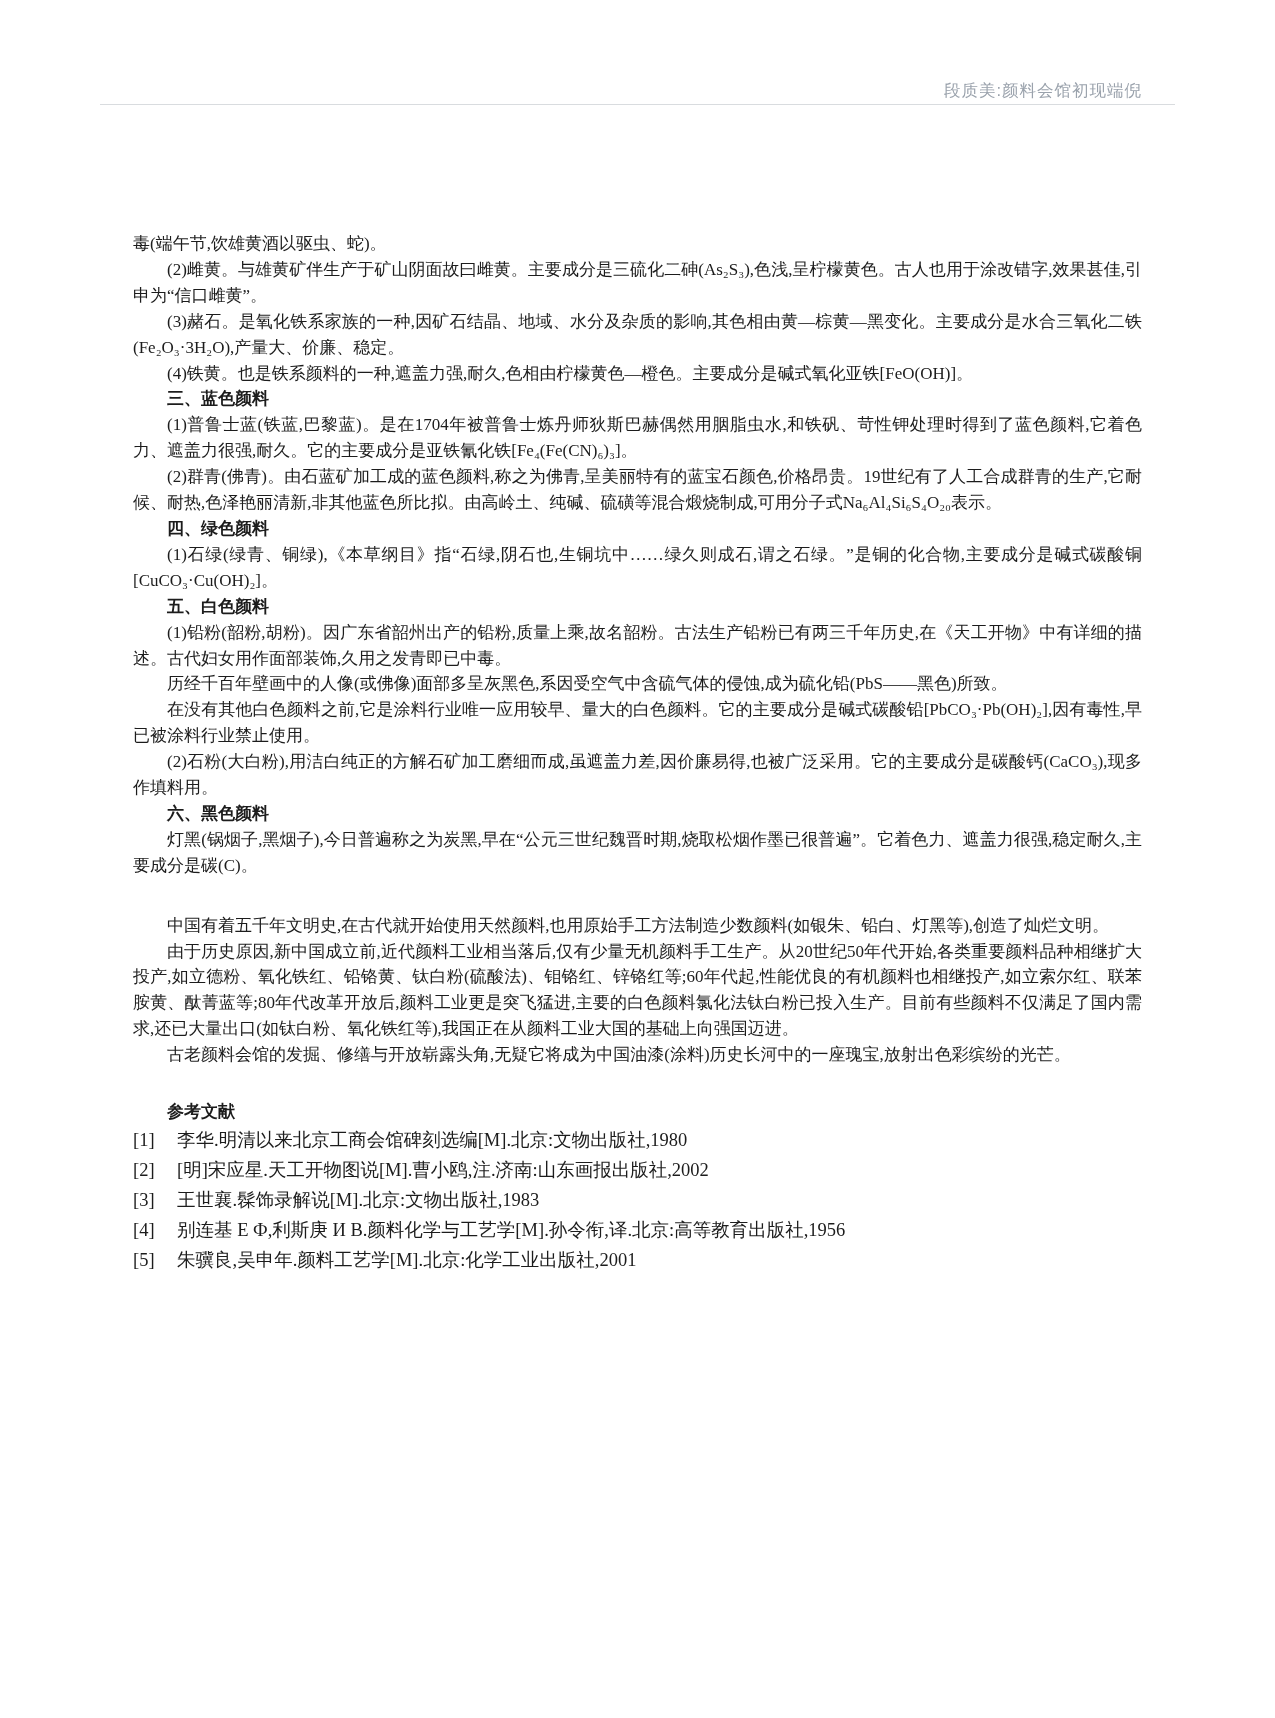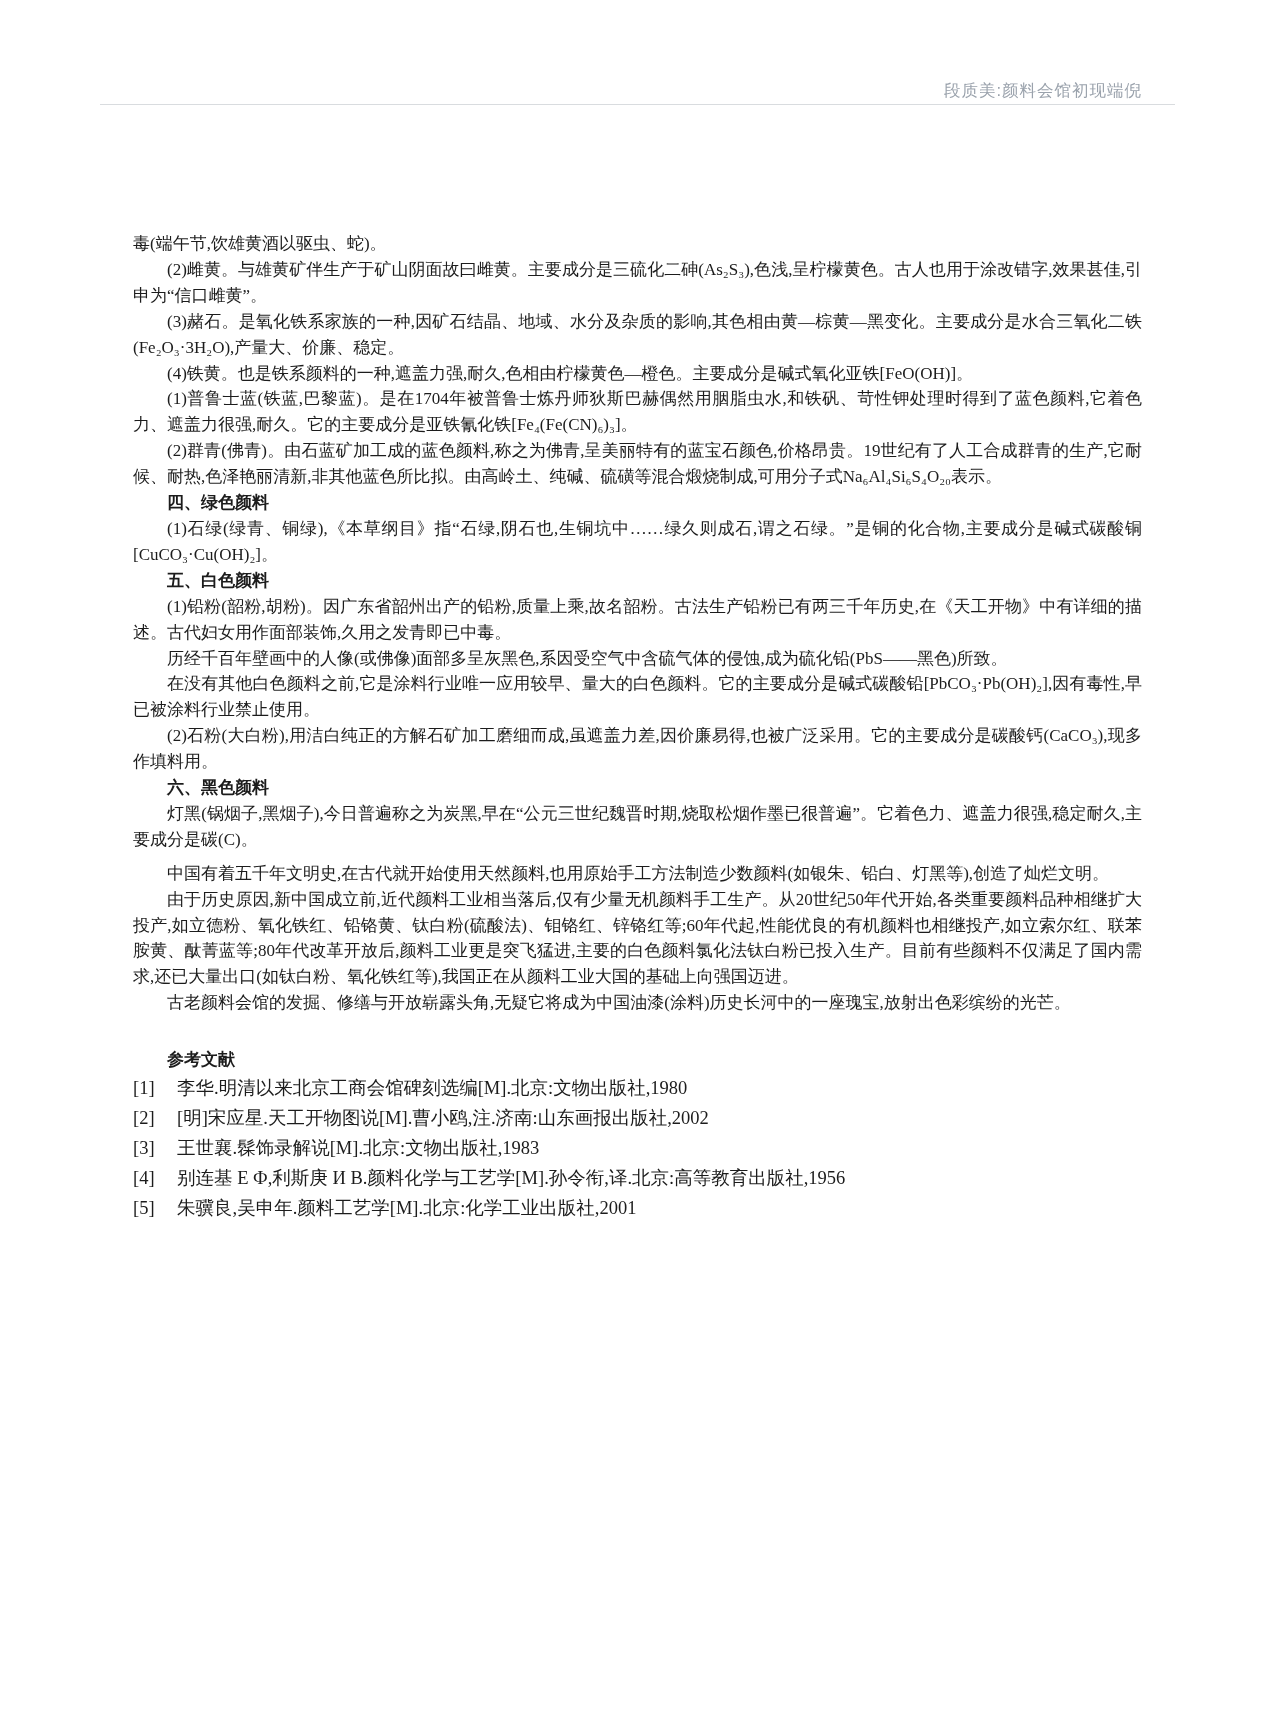--- a/index.html
+++ b/index.html
@@ -30,21 +30,21 @@
     margin:0;
     font-size:17px;line-height:25.9px;
     text-align:justify;
     text-indent:2em;
   }
   .column p.noindent{text-indent:0;}
   .column p.heading{
     font-family:"Liberation Sans","DejaVu Sans",sans-serif;
     font-weight:bold;text-align:left;
   }
-  .column p.gap{margin-top:8px;}
+  .column p.gap{margin-top:34px;}
   
   .references{margin-top:31px;}
   .ref-title{
     font-family:"Liberation Sans","DejaVu Sans",sans-serif;
     font-weight:bold;font-size:19px;text-align:center;
     margin:0 0 16px 0;
   }
   .ref-item{
     display:flex;align-items:baseline;
     font-size:18.5px;line-height:30px;
@@ -90,20 +90,21 @@
 <div class="page">
 
   <div class="running-head">段质美:颜料会馆初现端倪</div>
   <div class="head-rule"></div>
 
   <div class="column">
     <p class="noindent">毒(端午节,饮雄黄酒以驱虫、蛇)。</p>
     <p class="normal">(2)雌黄。与雄黄矿伴生产于矿山阴面故曰雌黄。主要成分是三硫化二砷(As₂S₃),色浅,呈柠檬黄色。古人也用于涂改错字,效果甚佳,引申为“信口雌黄”。</p>
     <p class="normal">(3)赭石。是氧化铁系家族的一种,因矿石结晶、地域、水分及杂质的影响,其色相由黄—棕黄—黑变化。主要成分是水合三氧化二铁(Fe₂O₃·3H₂O),产量大、价廉、稳定。</p>
     <p class="normal">(4)铁黄。也是铁系颜料的一种,遮盖力强,耐久,色相由柠檬黄色—橙色。主要成分是碱式氧化亚铁[FeO(OH)]。</p>
+    <p class="heading">三、蓝色颜料</p>
     <p class="normal">(1)普鲁士蓝(铁蓝,巴黎蓝)。是在1704年被普鲁士炼丹师狄斯巴赫偶然用胭脂虫水,和铁矾、苛性钾处理时得到了蓝色颜料,它着色力、遮盖力很强,耐久。它的主要成分是亚铁氰化铁[Fe₄(Fe(CN)₆)₃]。</p>
     <p class="normal">(2)群青(佛青)。由石蓝矿加工成的蓝色颜料,称之为佛青,呈美丽特有的蓝宝石颜色,价格昂贵。19世纪有了人工合成群青的生产,它耐候、耐热,色泽艳丽清新,非其他蓝色所比拟。由高岭土、纯碱、硫磺等混合煅烧制成,可用分子式Na₆Al₄Si₆S₄O₂₀表示。</p>
     <p class="heading">四、绿色颜料</p>
     <p class="normal">(1)石绿(绿青、铜绿),《本草纲目》指“石绿,阴石也,生铜坑中……绿久则成石,谓之石绿。”是铜的化合物,主要成分是碱式碳酸铜[CuCO₃·Cu(OH)₂]。</p>
     <p class="heading">五、白色颜料</p>
     <p class="normal">(1)铅粉(韶粉,胡粉)。因广东省韶州出产的铅粉,质量上乘,故名韶粉。古法生产铅粉已有两三千年历史,在《天工开物》中有详细的描述。古代妇女用作面部装饰,久用之发青即已中毒。</p>
     <p class="normal">历经千百年壁画中的人像(或佛像)面部多呈灰黑色,系因受空气中含硫气体的侵蚀,成为硫化铅(PbS——黑色)所致。</p>
     <p class="normal">在没有其他白色颜料之前,它是涂料行业唯一应用较早、量大的白色颜料。它的主要成分是碱式碳酸铅[PbCO₃·Pb(OH)₂],因有毒性,早已被涂料行业禁止使用。</p>
     <p class="normal">(2)石粉(大白粉),用洁白纯正的方解石矿加工磨细而成,虽遮盖力差,因价廉易得,也被广泛采用。它的主要成分是碳酸钙(CaCO₃),现多作填料用。</p>
     <p class="heading">六、黑色颜料</p>

